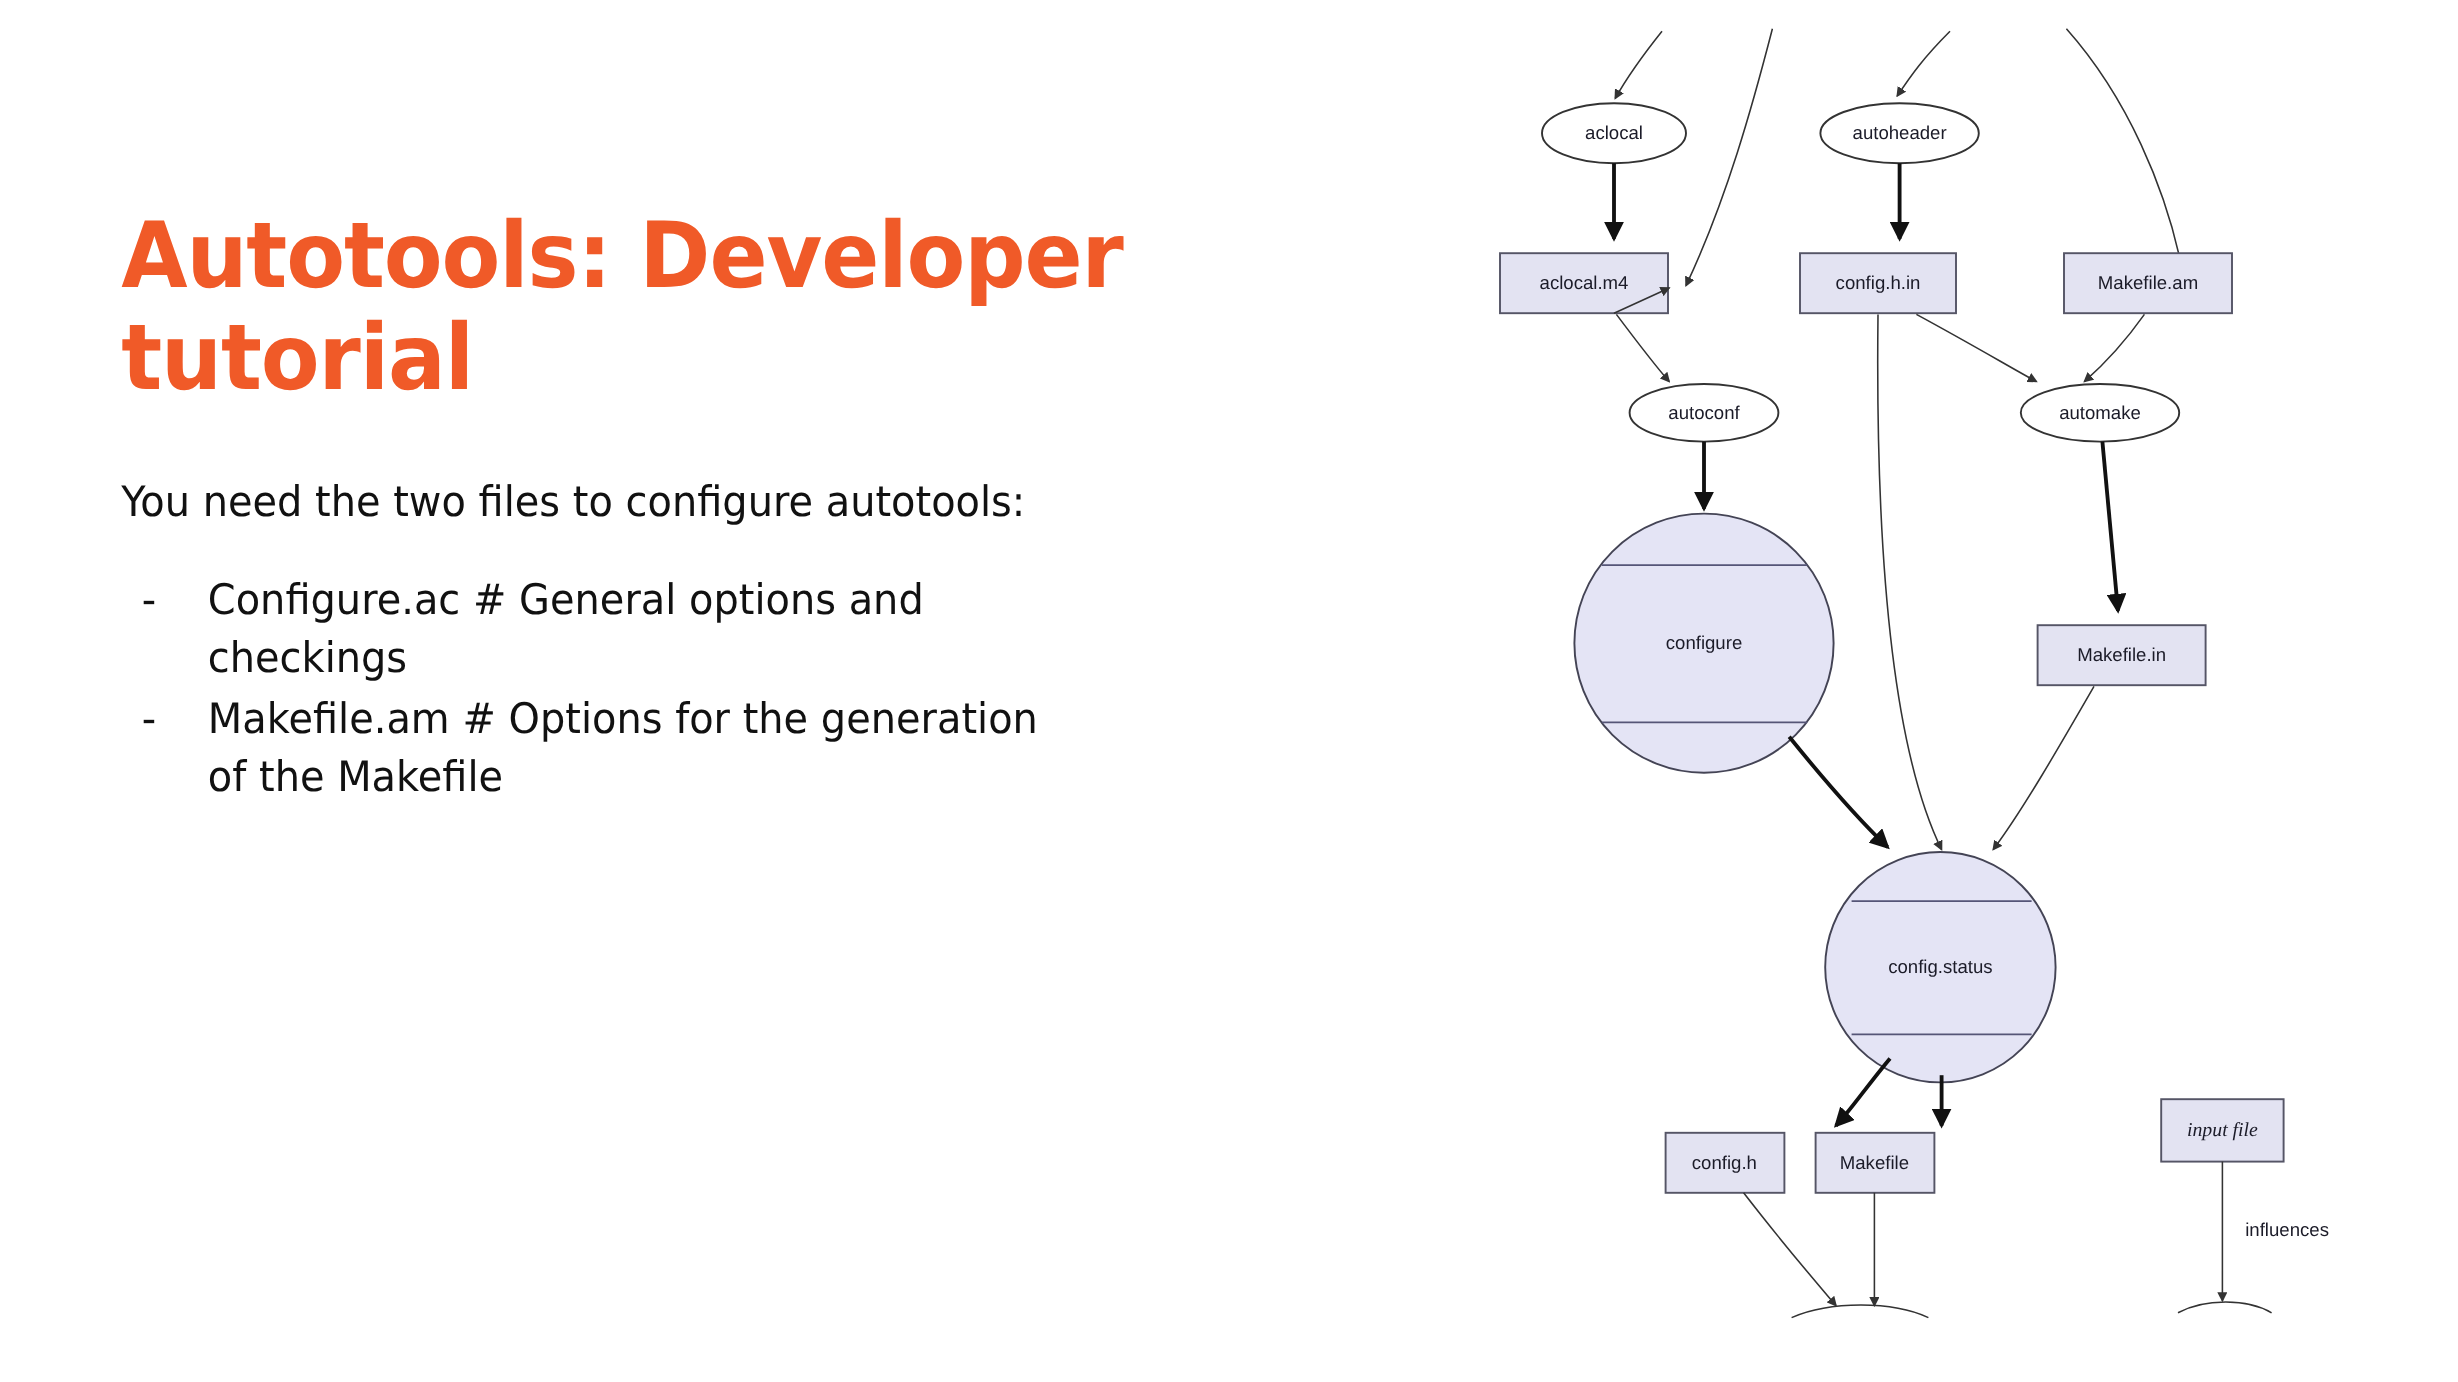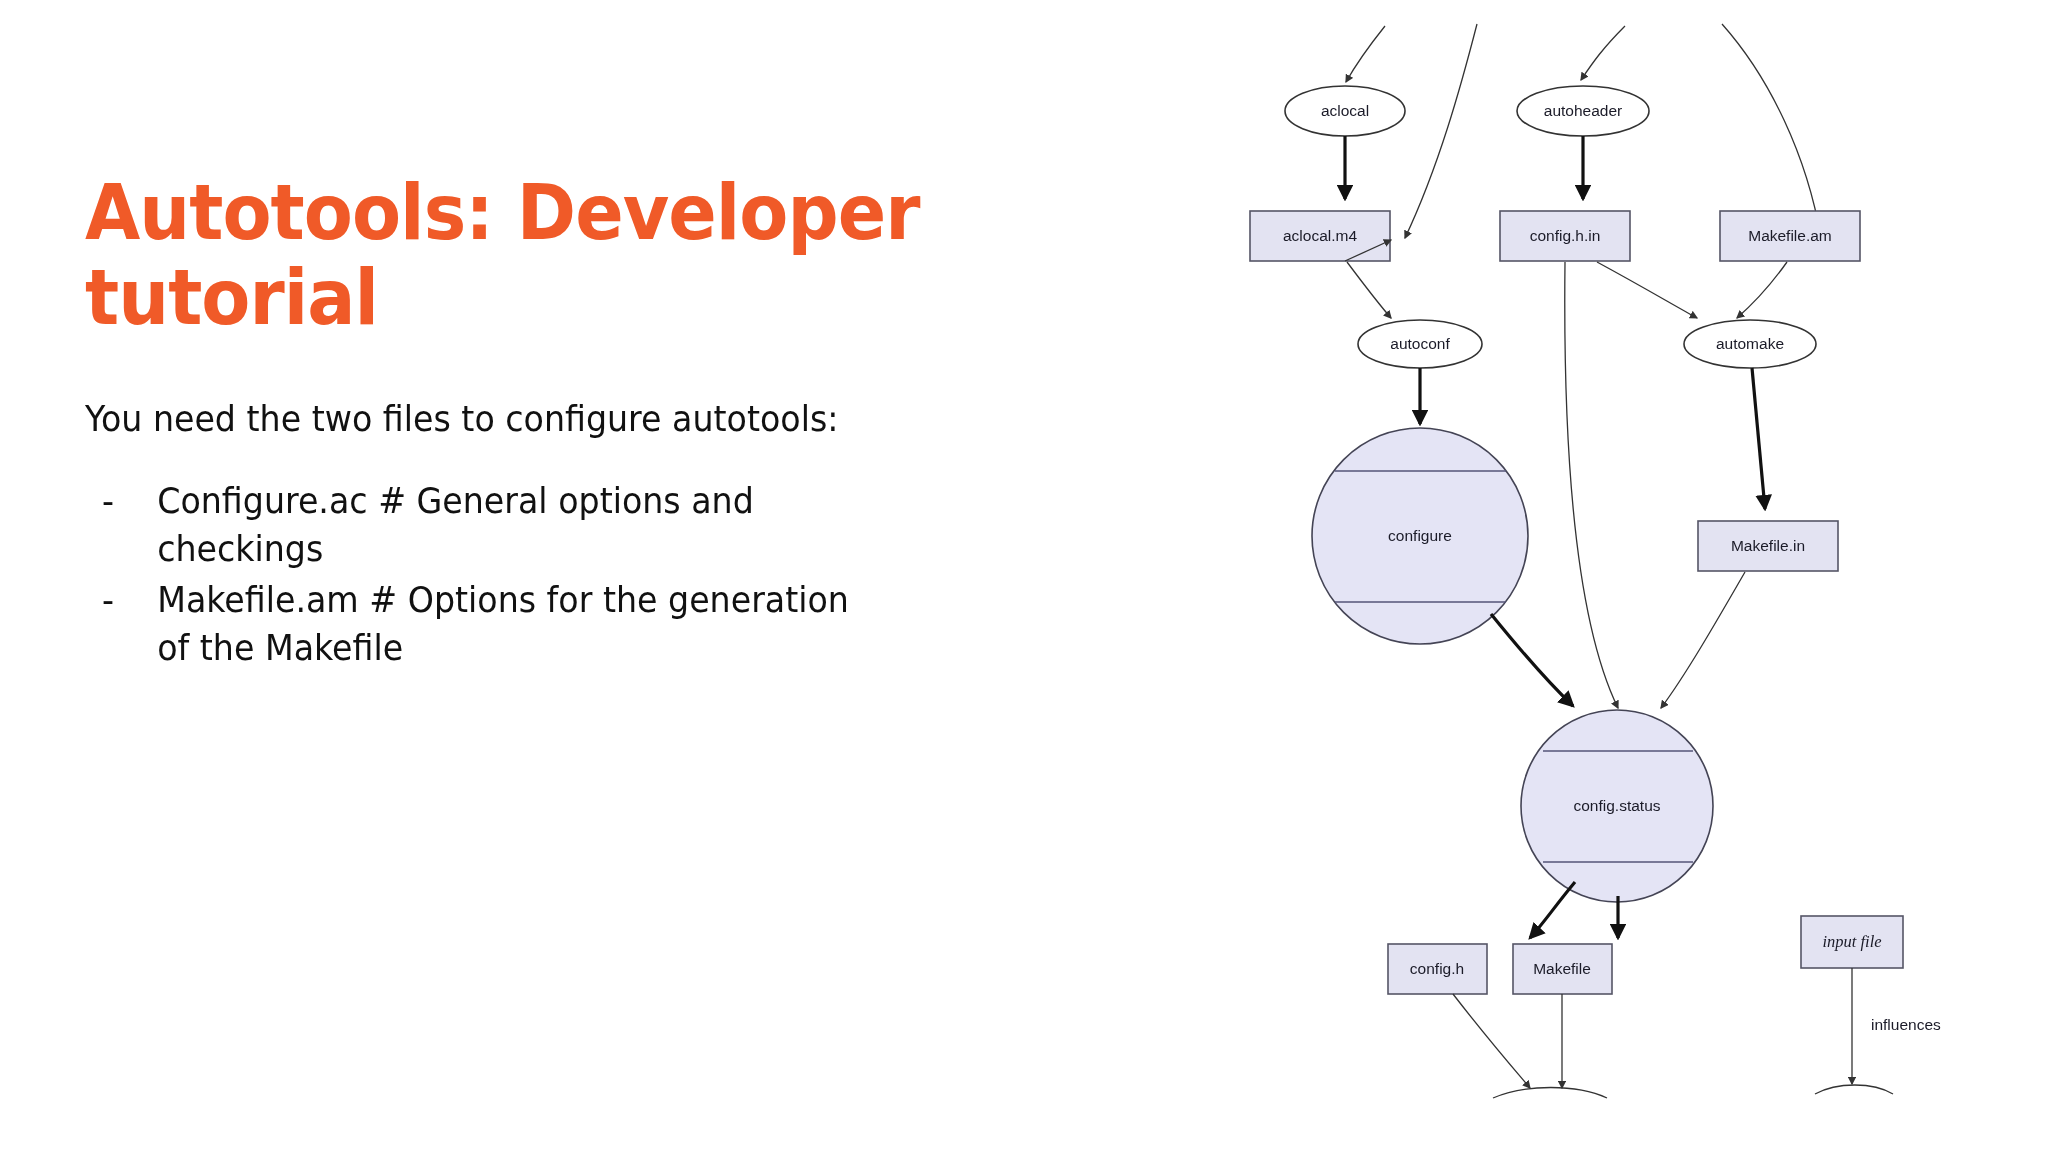--- a/index.html
+++ b/index.html
@@ -19,21 +19,21 @@
 
   .slide {
     position: absolute;
     inset: 0;
     background: #ffffff;
   }
 
   
   .text-col {
     position: absolute;
-    left: 85px;
+    left: 101px;
     top: 170px;
     width: 1030px;
   }
 
   .slide-title {
     font-family: "DejaVu Sans", sans-serif;
     font-weight: 700;
     font-size: 76px;
     line-height: 1.12;
     letter-spacing: -1.0px;

